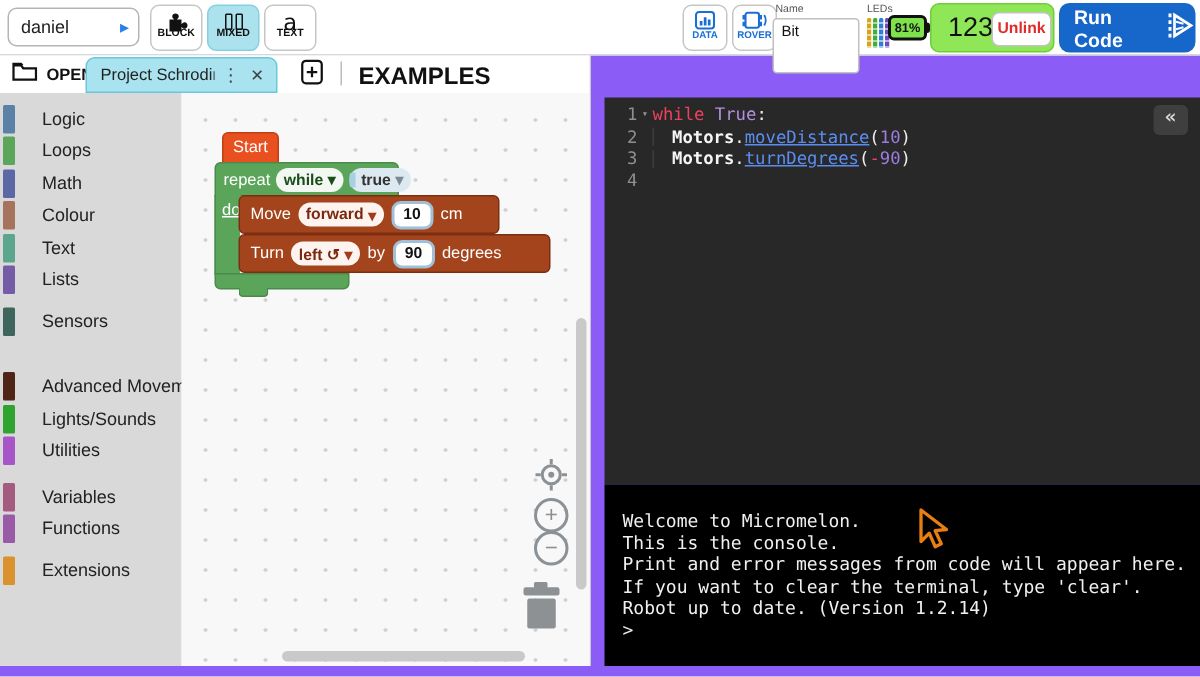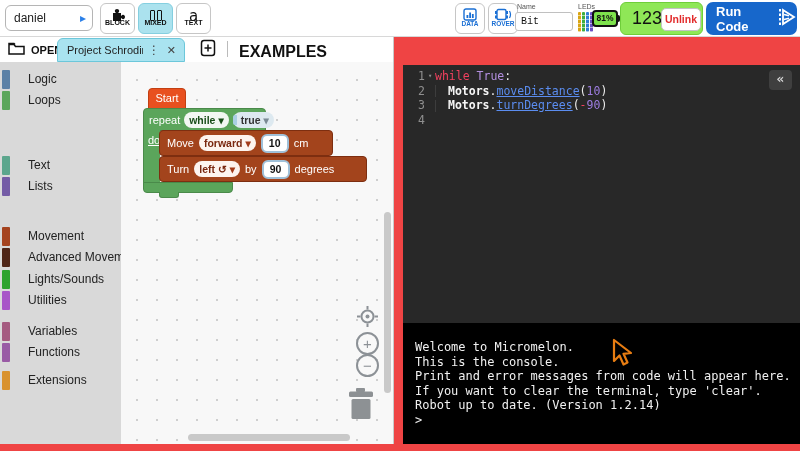--- a/index.html
+++ b/index.html
@@ -1,36 +1,36 @@
 <!DOCTYPE html>
 <html><head>
 <meta charset="utf-8">
 <style>
   * { margin:0; padding:0; box-sizing:border-box; }
   html,body { background:#fff; }
   #app {
     position:relative; width:800px; height:451px; overflow:hidden;
-    font-family:"Liberation Sans", sans-serif; background:#ef4444; color:#222;
+    font-family:"Liberation Sans", sans-serif; background:#8b5cf6; color:#222;
   }
   
   .topbar { position:absolute; left:0; top:0; width:800px; height:37px; background:#fff; border-bottom:1px solid #d8d8d8; }
   .user-box { position:absolute; left:5px; top:5px; width:88px; height:26px; border:1px solid #b5b5b5; border-radius:6px; background:#fff; font-size:12px; color:#222; line-height:24px; padding-left:8px; }
   .user-box .arrow { position:absolute; right:6px; top:0; color:#2a7fe8; font-size:12px; }
   .mode-btn { position:absolute; top:3px; width:35px; height:31px; background:#fff; border:1px solid #c6c6c6; border-radius:6px; text-align:center; cursor:pointer; }
   .mode-btn.active { background:#abe2ee; border-color:#84cfe0; }
   .mode-btn .mlabel { display:block; font-size:7px; font-weight:bold; color:#111; margin-top:-2px; }
   .mode-btn .micon { display:block; height:17px; padding-top:3px; }
   .mixed-icon { display:inline-flex; gap:2px; }
   .mixed-icon i { display:block; width:5px; height:11px; border:1.5px solid #111; border-radius:1px; }
   .text-a { font-size:15px; color:#111; line-height:13px; font-family:"DejaVu Sans", sans-serif; }
   .mini-btn { position:absolute; top:3px; width:30px; height:31px; background:#fff; border:1px solid #c6c6c6; border-radius:6px; text-align:center; }
   .mini-btn .mlabel { display:block; font-size:6.5px; font-weight:bold; color:#1a6fd4; margin-top:0px; }
   .mini-btn .micon { display:block; height:16px; padding-top:3px; }
   .tiny-label { position:absolute; font-size:7px; color:#555; }
-  .name-input { position:absolute; left:515px; top:12px; width:58px; height:19px; border:1px solid #c0c0c0; border-radius:3px; background:#fff; font-family:Liberation Mono, monospace; font-size:10px; color:#111; line-height:17px; padding-left:5px; }
+  .name-input { position:absolute; left:515px; top:12px; width:58px; height:37px; border:1px solid #c0c0c0; border-radius:3px; background:#fff; font-family:Liberation Sans, sans-serif; font-size:10px; color:#111; line-height:17px; padding-left:5px; }
   .led-bars { position:absolute; left:578px; top:12px; display:flex; gap:1px; height:20px; }
   .led-bars i { display:block; width:3px; height:20px; border-radius:1px;
     background-image:repeating-linear-gradient(to bottom, transparent 0 3px, rgba(255,255,255,.55) 3px 4px); }
   .battery { position:absolute; left:592px; top:10px; width:26px; height:17px; border:2px solid #111; border-radius:4px; background:#7de24c; font-size:8.5px; font-weight:bold; color:#111; text-align:center; line-height:13px; }
   .battery .nub { position:absolute; right:-4px; top:3px; width:3px; height:7px; background:#111; border-radius:0 2px 2px 0; }
   .link-panel { position:absolute; left:620px; top:2px; width:83px; height:33px; background:#8fe757; border:1px solid #6fce3a; border-radius:6px; }
   .rover-num { position:absolute; left:11px; top:5px; font-size:18px; color:#111; }
   .unlink-btn { position:absolute; left:40px; top:5px; width:40px; height:23px; background:#fff; border:1px solid #c2c2c2; border-radius:5px; font-size:10.5px; font-weight:bold; color:#e22b2b; text-align:center; line-height:21px; cursor:pointer; }
   .run-btn { position:absolute; left:706px; top:2px; width:91px; height:33px; background:#1767cb; border-radius:7px; color:#fff; font-weight:bold; font-size:13px; cursor:pointer; display:flex; align-items:center; padding-left:10px; gap:6px; }
   
@@ -213,31 +213,39 @@
 
       <div class="toolbox">
         <div class="cat" style="top:8px">
             <span class="cat-bar" style="background:#5C81A6"></span>
             <span class="cat-label">Logic</span>
           </div>
         <div class="cat" style="top:29px">
             <span class="cat-bar" style="background:#5CA65C"></span>
             <span class="cat-label">Loops</span>
           </div>
+        <div class="cat" style="top:51px">
+            <span class="cat-bar" style="background:#5C68A6"></span>
+            <span class="cat-label">Math</span>
+          </div>
+        <div class="cat" style="top:72px">
+            <span class="cat-bar" style="background:#A6745C"></span>
+            <span class="cat-label">Colour</span>
+          </div>
         <div class="cat" style="top:94px">
             <span class="cat-bar" style="background:#5CA68D"></span>
             <span class="cat-label">Text</span>
           </div>
         <div class="cat" style="top:115px">
             <span class="cat-bar" style="background:#745CA6"></span>
             <span class="cat-label">Lists</span>
           </div>
-        <div class="cat" style="top:165px">
-            <span class="cat-bar" style="background:#A5431F"></span>
-            <span class="cat-label">Movement</span>
+        <div class="cat" style="top:143px">
+            <span class="cat-bar" style="background:#3E665C"></span>
+            <span class="cat-label">Sensors</span>
           </div>
         <div class="cat" style="top:186px">
             <span class="cat-bar" style="background:#4F2517"></span>
             <span class="cat-label">Advanced Movement</span>
           </div>
         <div class="cat" style="top:208px">
             <span class="cat-bar" style="background:#2EA32E"></span>
             <span class="cat-label">Lights/Sounds</span>
           </div>
         <div class="cat" style="top:229px">

